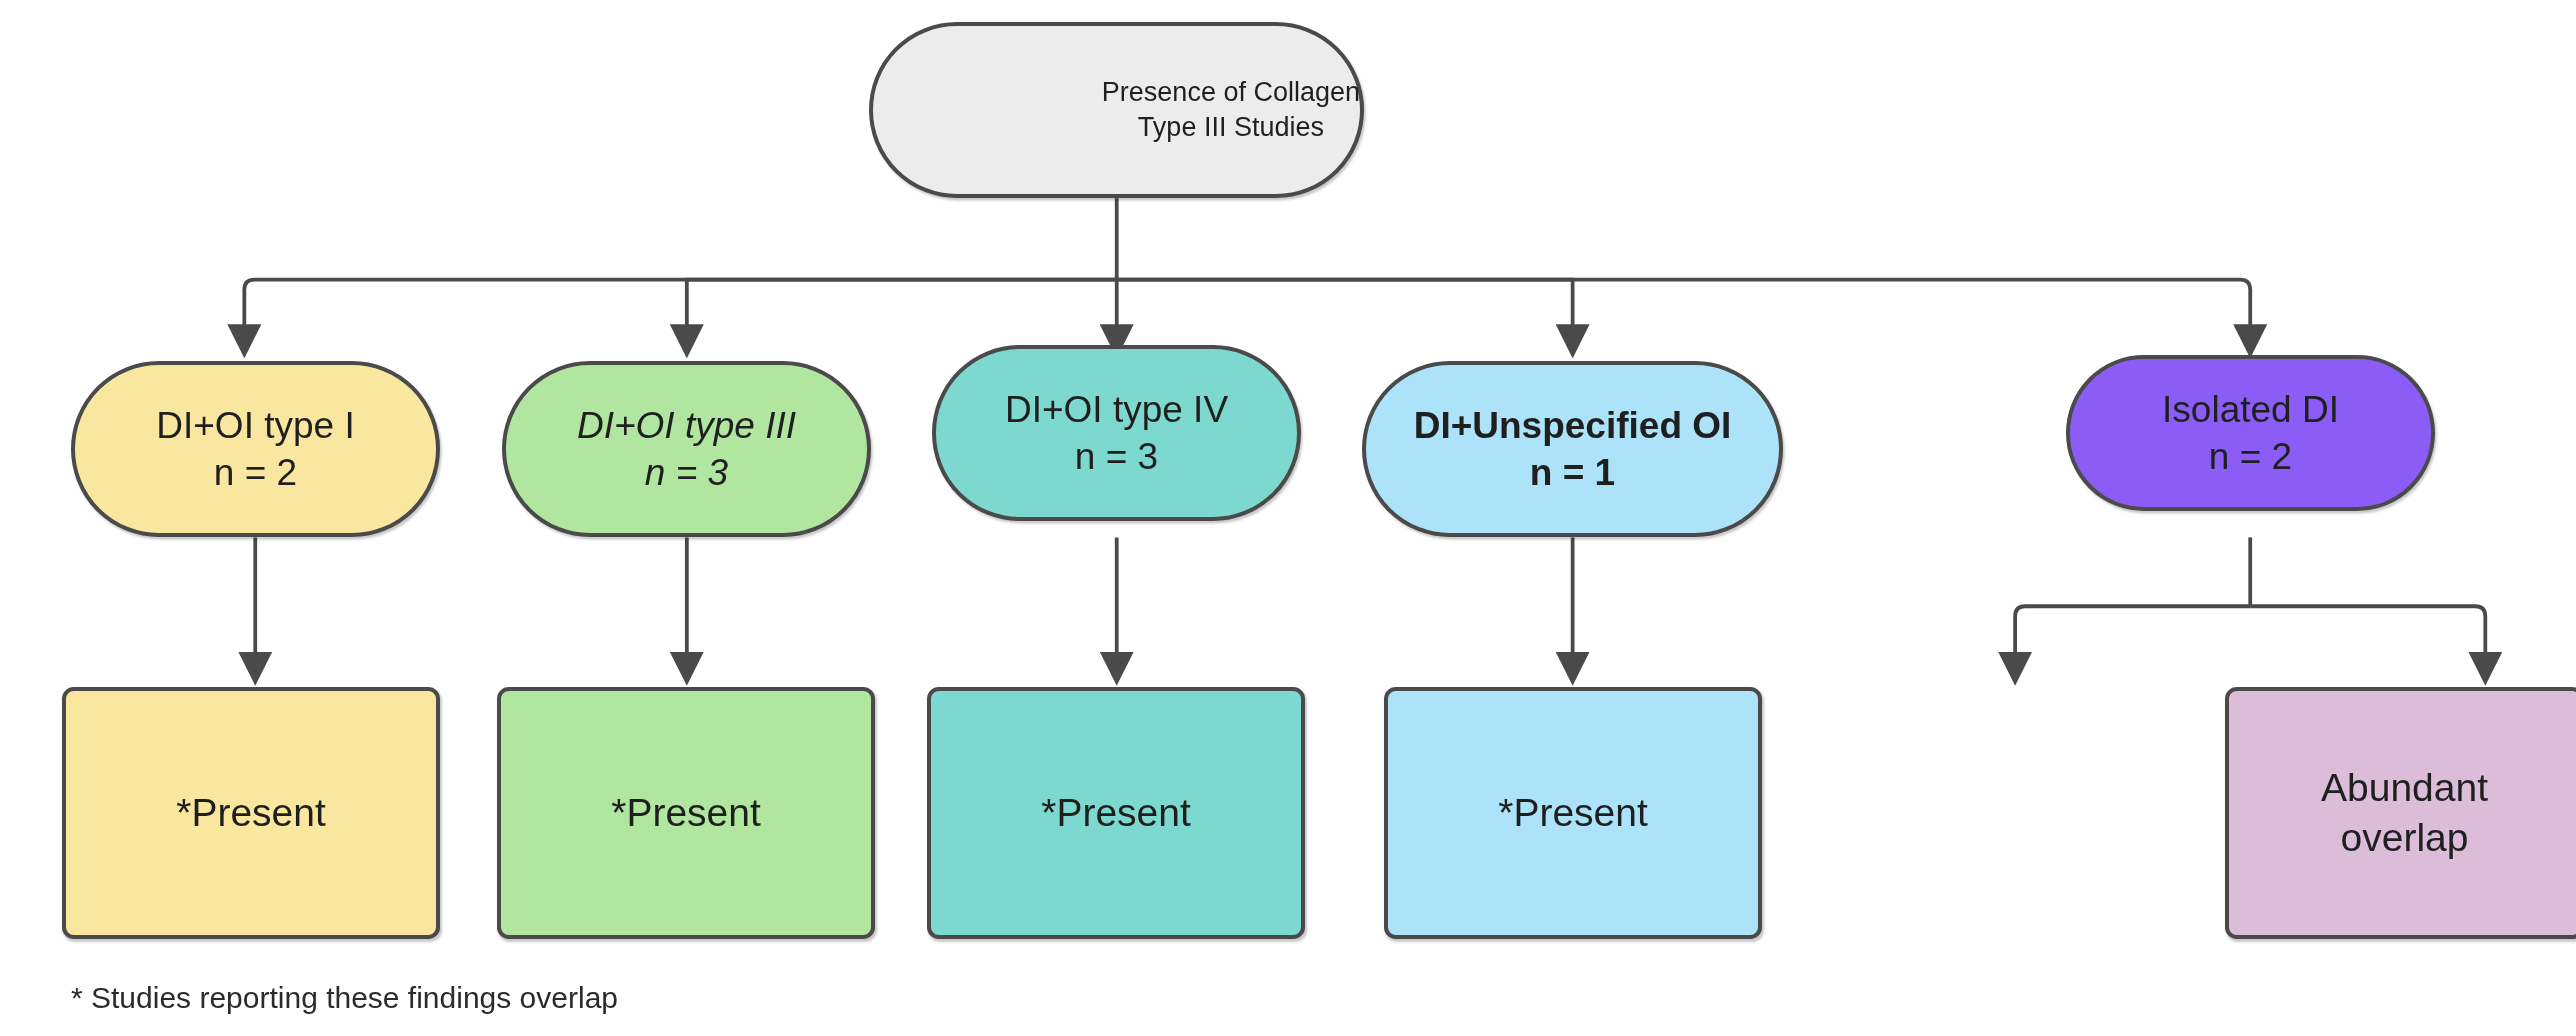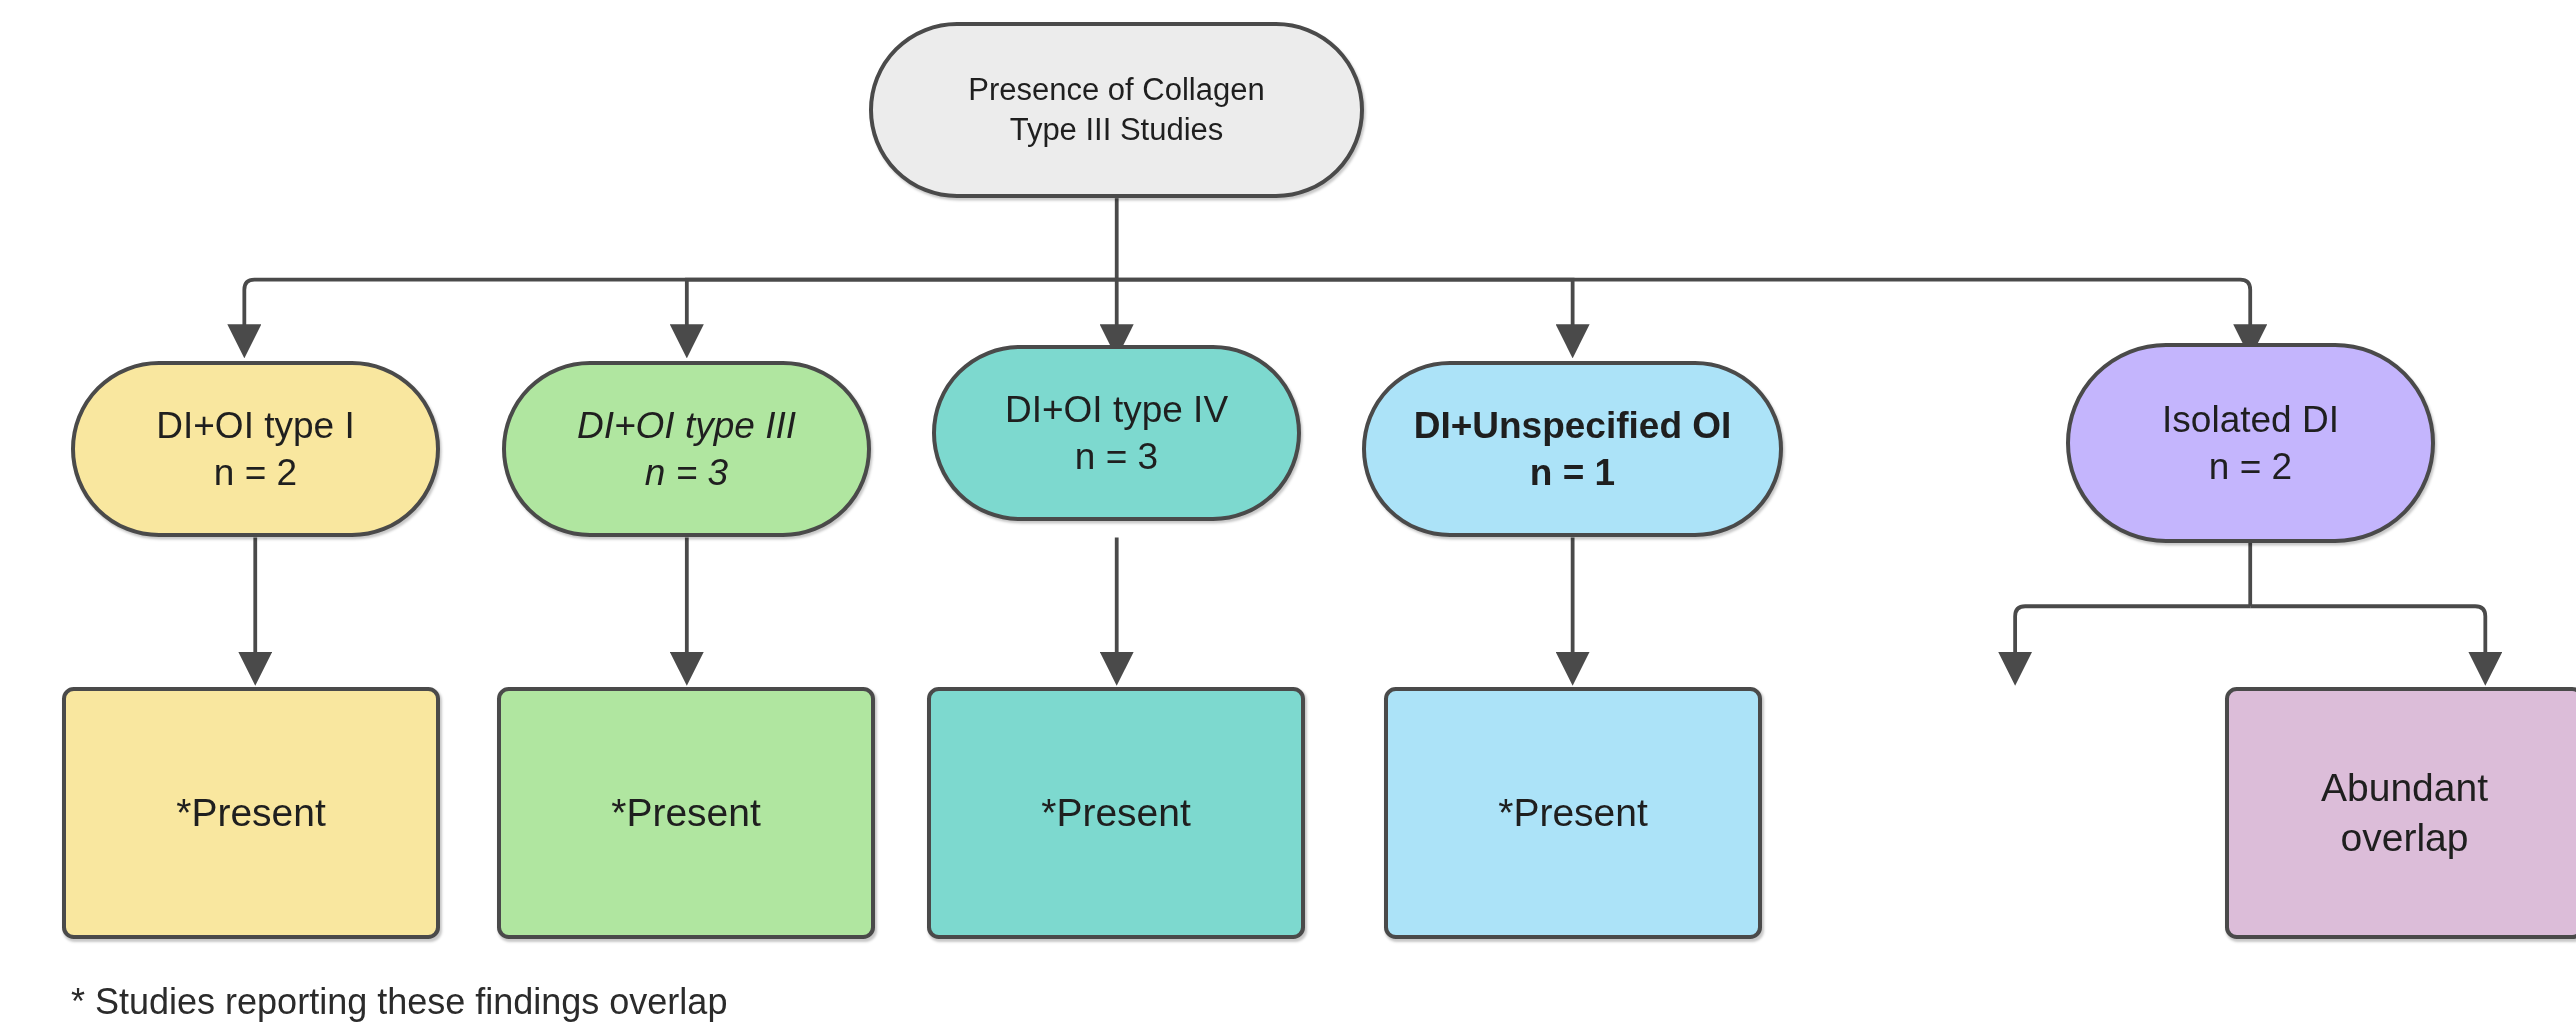--- a/index.html
+++ b/index.html
@@ -38,31 +38,32 @@
     white-space: pre-line;
     box-shadow: 1.7px 2.5px 2.5px rgba(0,0,0,0.22);
   }
   .stadium {
     border-radius: 839px;
   }
   .rect {
     border-radius: 11.8px;
   }
   .node-root {
-    font-size: 31px;
+    font-size: 27px;
+    justify-content: flex-end;
   }
   .node-mid {
     font-size: 37px;
   }
   .node-leaf {
     font-size: 39px;
   }
   .footnote {
     position: absolute;
-    font-size: 36px;
+    font-size: 30px;
     color: #2b2b2b;
     white-space: nowrap;
   }
 </style>
 </head>
 <body>
 
 <div id="canvas">
 
   <svg id="edges" viewBox="0 0 3068 1235" width="2576" height="1037" aria-hidden="true">
@@ -110,21 +111,21 @@
   <div class="node stadium node-mid" style="left:932px; top:345px; width:369px; height:176px; background:#7dd9cf;">
     <span>DI+OI type IV
 n = 3</span>
   </div>
 
   <div class="node stadium node-mid" style="left:1362px; top:361px; width:421px; height:176px; background:#ace3f8;font-weight:bold;">
     <span>DI+Unspecified OI
 n = 1</span>
   </div>
 
-  <div class="node stadium node-mid" style="left:2066px; top:343px; width:369px; height:200px; background:#c4b5fd;">
+  <div class="node stadium node-mid" style="left:2066px; top:355px; width:369px; height:156px; background:#8b5cf6;">
     <span>Isolated DI
 n = 2</span>
   </div>
 
   <div class="node rect node-leaf" style="left:62px; top:687px; width:378px; height:252px; background:#f9e79f;">
     <span>*Present</span>
   </div>
 
   <div class="node rect node-leaf" style="left:497px; top:687px; width:378px; height:252px; background:#b0e6a0;">
     <span>*Present</span>

